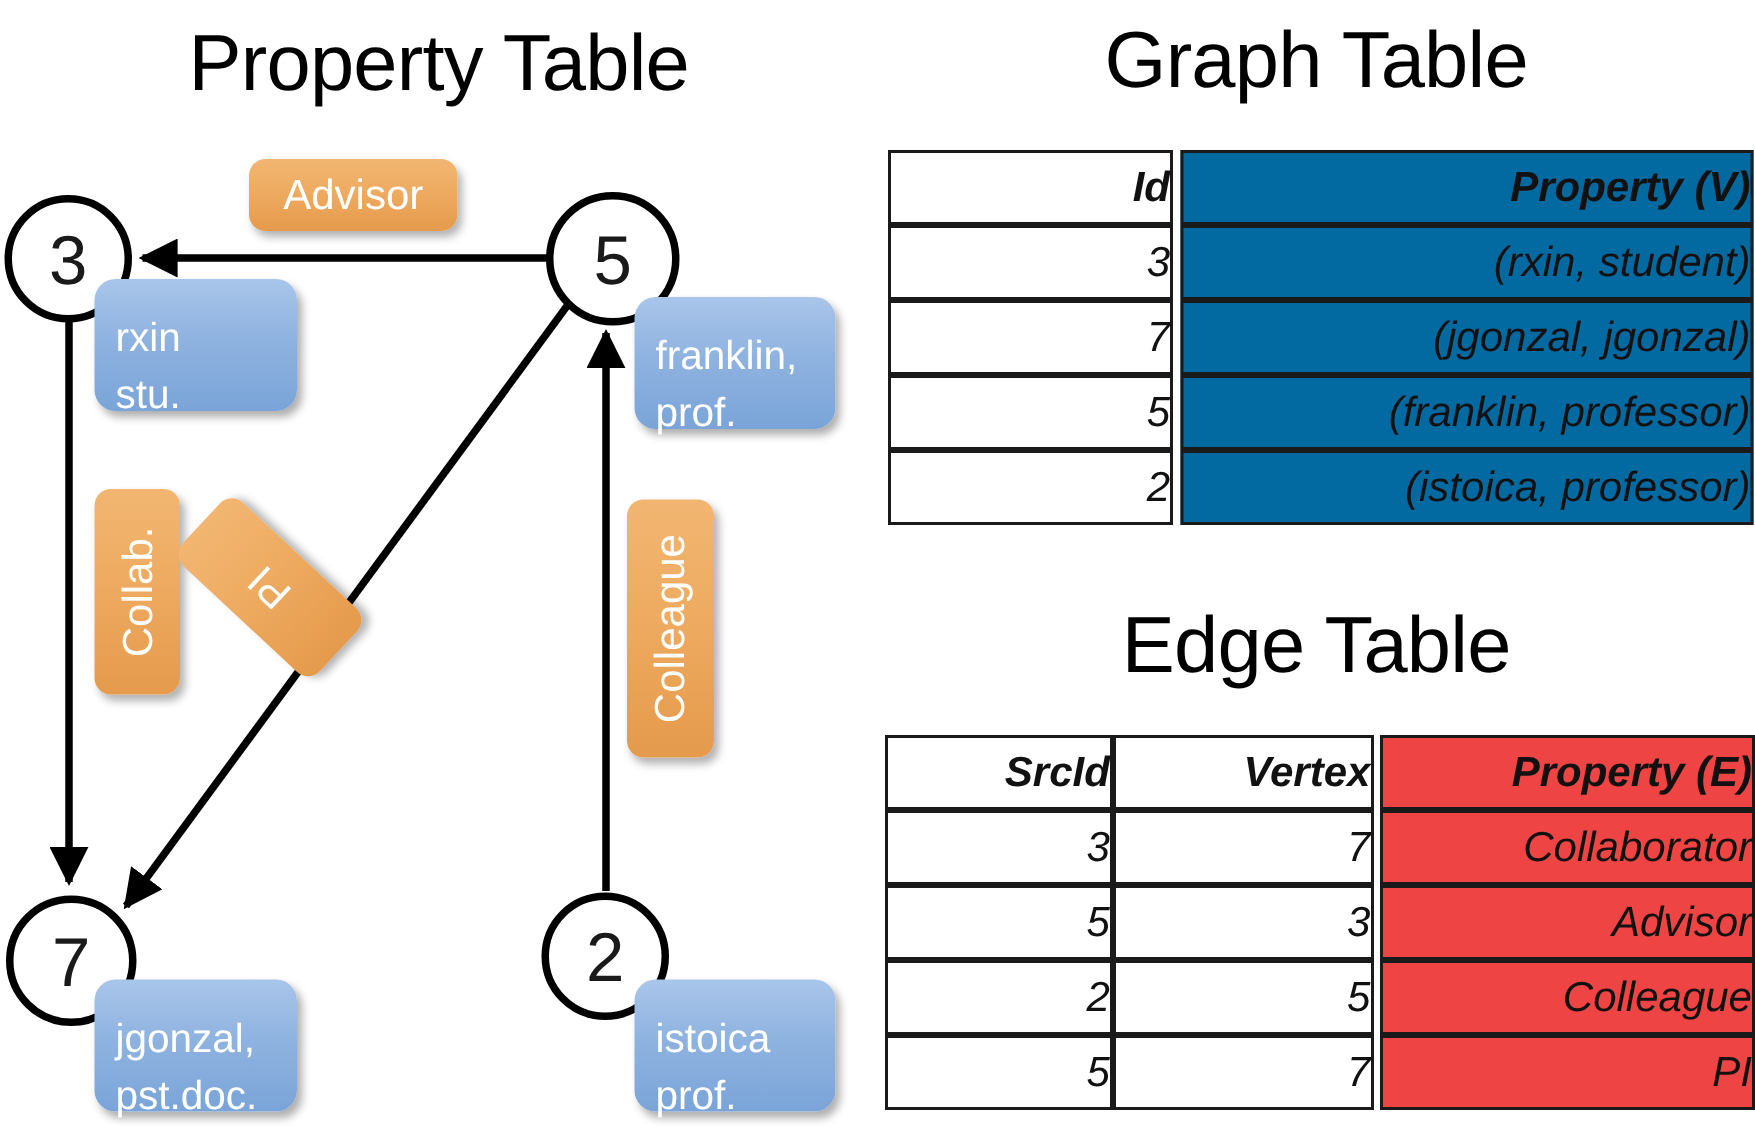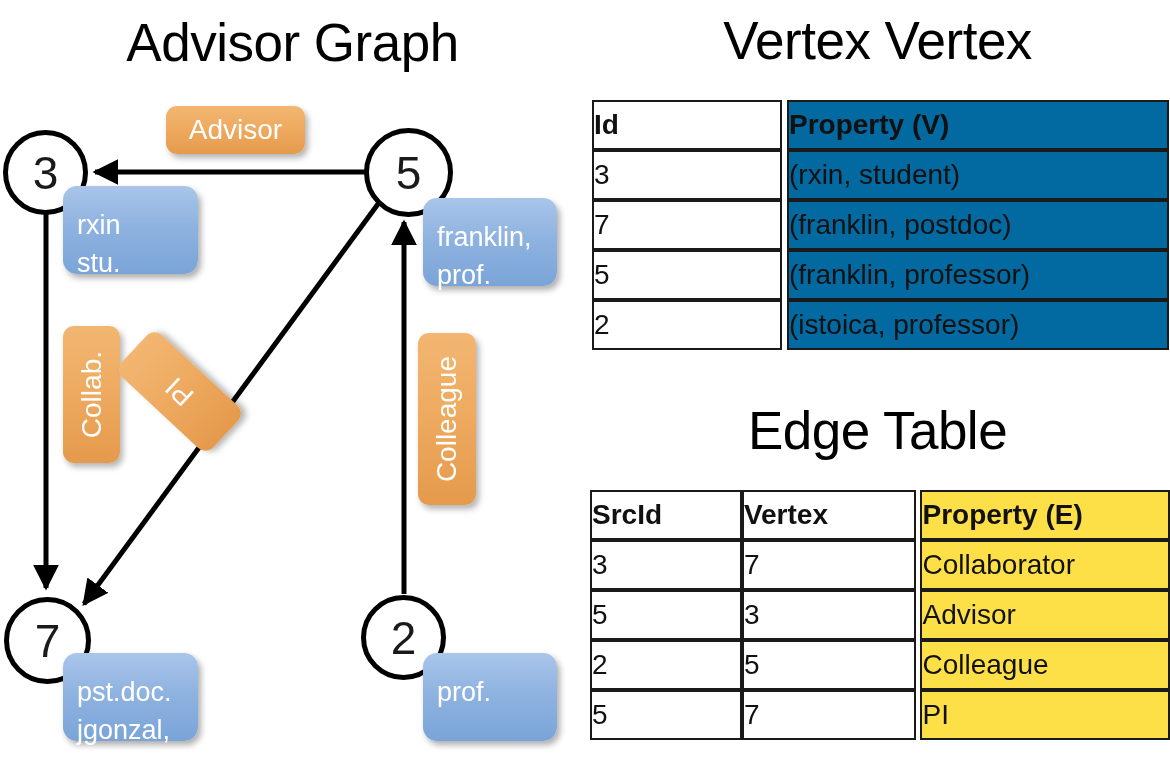--- a/index.html
+++ b/index.html
@@ -107,34 +107,35 @@
   }
 
   
   .data-table {
     position: absolute;
     border-collapse: separate;
     border-spacing: 0;
   }
   .data-table td {
     border: 2px solid #1a1a1a;
-    text-align: left;
+    text-align: right;
     font-family: "Liberation Sans", sans-serif;
     font-weight: 300;
     font-size: 28px;
     color: #111111;
     padding: 0;
     background: #ffffff;
+    font-style: italic;
   }
   .data-table td.hdr {
     font-weight: bold;
     font-size: 28px;
   }
   .data-table td.blue { background: #0369a1; }
-  .data-table td.peach { background: #fde047; }
+  .data-table td.peach { background: #ef4444; }
   .data-table td.gap {
     border: none;
     background: transparent;
     width: 5px;
     padding: 0;
   }
 
   #vertex-table { left: 592px; top: 100px; }
   #vertex-table td { height: 46px; }
   #vertex-table td.col-id { width: 186px; }
@@ -142,22 +143,22 @@
 
   #edge-table { left: 590px; top: 490px; }
   #edge-table td { height: 46px; }
   #edge-table td.col-src { width: 150px; }
   #edge-table td.col-dst { width: 172px; }
   #edge-table td.col-prop { width: 248px; }
 </style>
 </head>
 <body>
 
-<div class="title" id="title-property-graph">Advisor Graph</div>
-<div class="title" id="title-vertex-table">Vertex Vertex</div>
+<div class="title" id="title-property-graph">Property Table</div>
+<div class="title" id="title-vertex-table">Graph Table</div>
 <div class="title" id="title-edge-table">Edge Table</div>
 
 <div id="graph-panel">
 
   <svg id="graph-svg" viewBox="0 0 585 760">
     <defs>
       <marker id="arrow" viewBox="0 0 10 10" refX="9" refY="5" markerWidth="5.2" markerHeight="5.2" orient="auto-start-reverse">
         <path d="M 0 0 L 10 5 L 0 10 z" fill="#000000"></path>
       </marker>
     </defs>
@@ -186,24 +187,25 @@
 
   <div class="prop-box" style="left:63px; top:186px; width:135px; height:88px;">
     <span>rxin</span>
     <span>stu.</span>
   </div>
   <div class="prop-box" style="left:423px; top:198px; width:134px; height:88px;">
     <span>franklin,</span>
     <span>prof.</span>
   </div>
   <div class="prop-box" style="left:63px; top:653px; width:135px; height:88px;">
+    <span>jgonzal,</span>
     <span>pst.doc.</span>
-    <span>jgonzal,</span>
   </div>
   <div class="prop-box" style="left:423px; top:653px; width:134px; height:88px;">
+    <span>istoica</span>
     <span>prof.</span>
   </div>
 
   <div class="edge-label" style="left:166px; top:106px; width:139px; height:48px;">
     <span>Advisor</span>
   </div>
 
   <div class="edge-label vertical" style="left:63px; top:326px; width:57px; height:137px;">
     <span>Collab.</span>
   </div>
@@ -225,21 +227,21 @@
       <td class="col-prop hdr blue">Property (V)</td>
     </tr>
     <tr>
       <td class="col-id">3</td>
       <td class="gap"></td>
       <td class="col-prop blue">(rxin, student)</td>
     </tr>
     <tr>
       <td class="col-id">7</td>
       <td class="gap"></td>
-      <td class="col-prop blue">(franklin, postdoc)</td>
+      <td class="col-prop blue">(jgonzal, jgonzal)</td>
     </tr>
     <tr>
       <td class="col-id">5</td>
       <td class="gap"></td>
       <td class="col-prop blue">(franklin, professor)</td>
     </tr>
     <tr>
       <td class="col-id">2</td>
       <td class="gap"></td>
       <td class="col-prop blue">(istoica, professor)</td>

